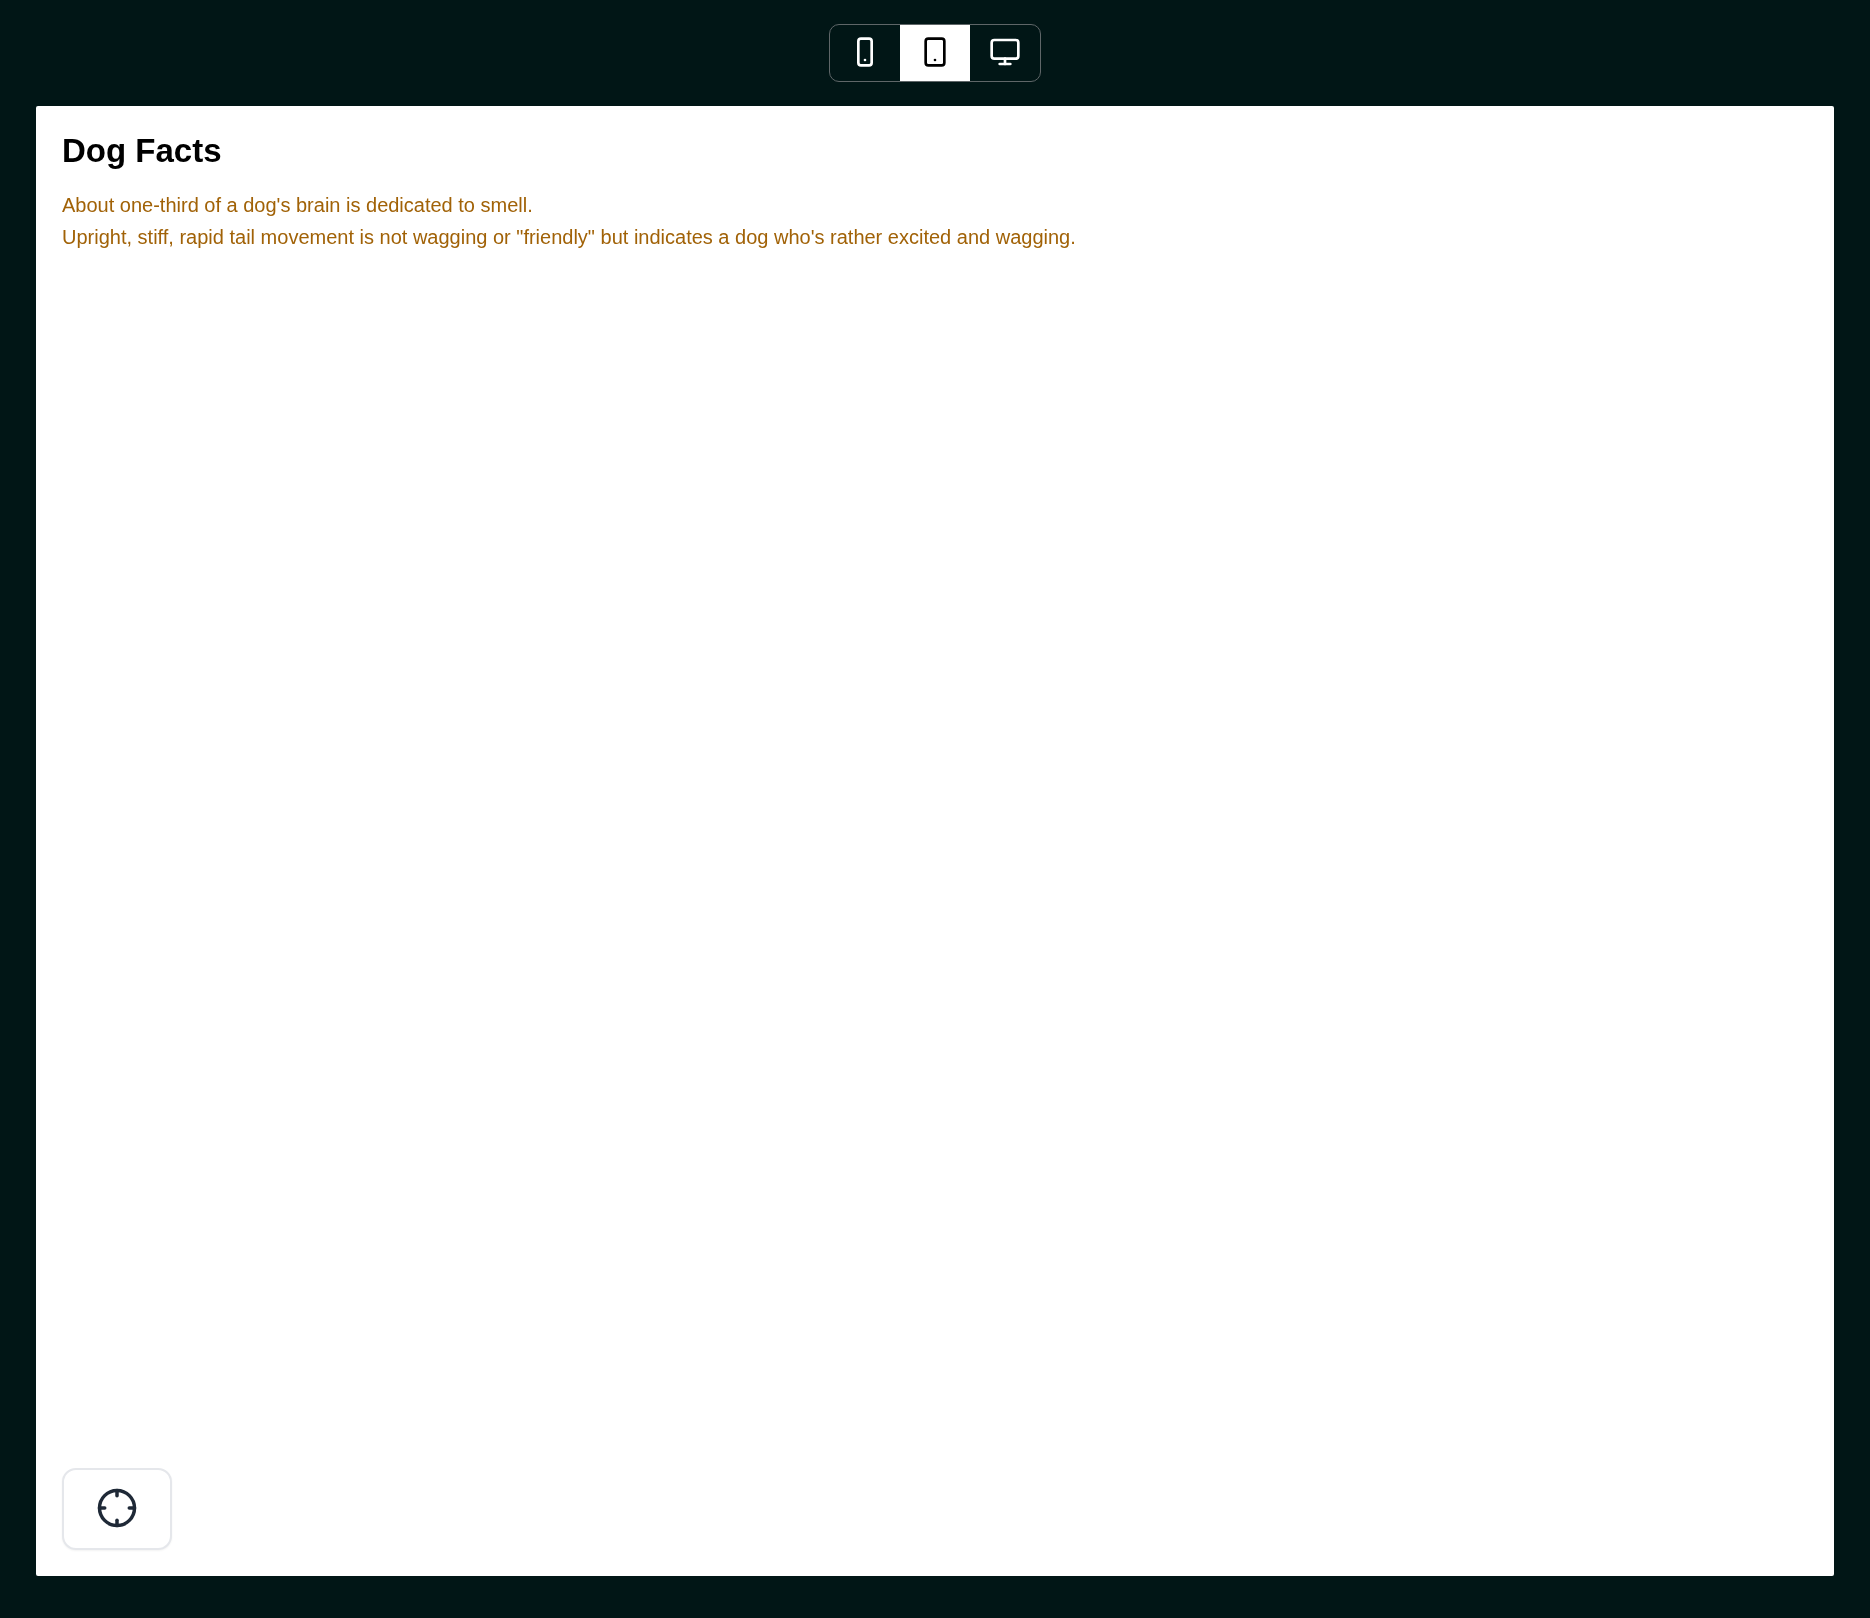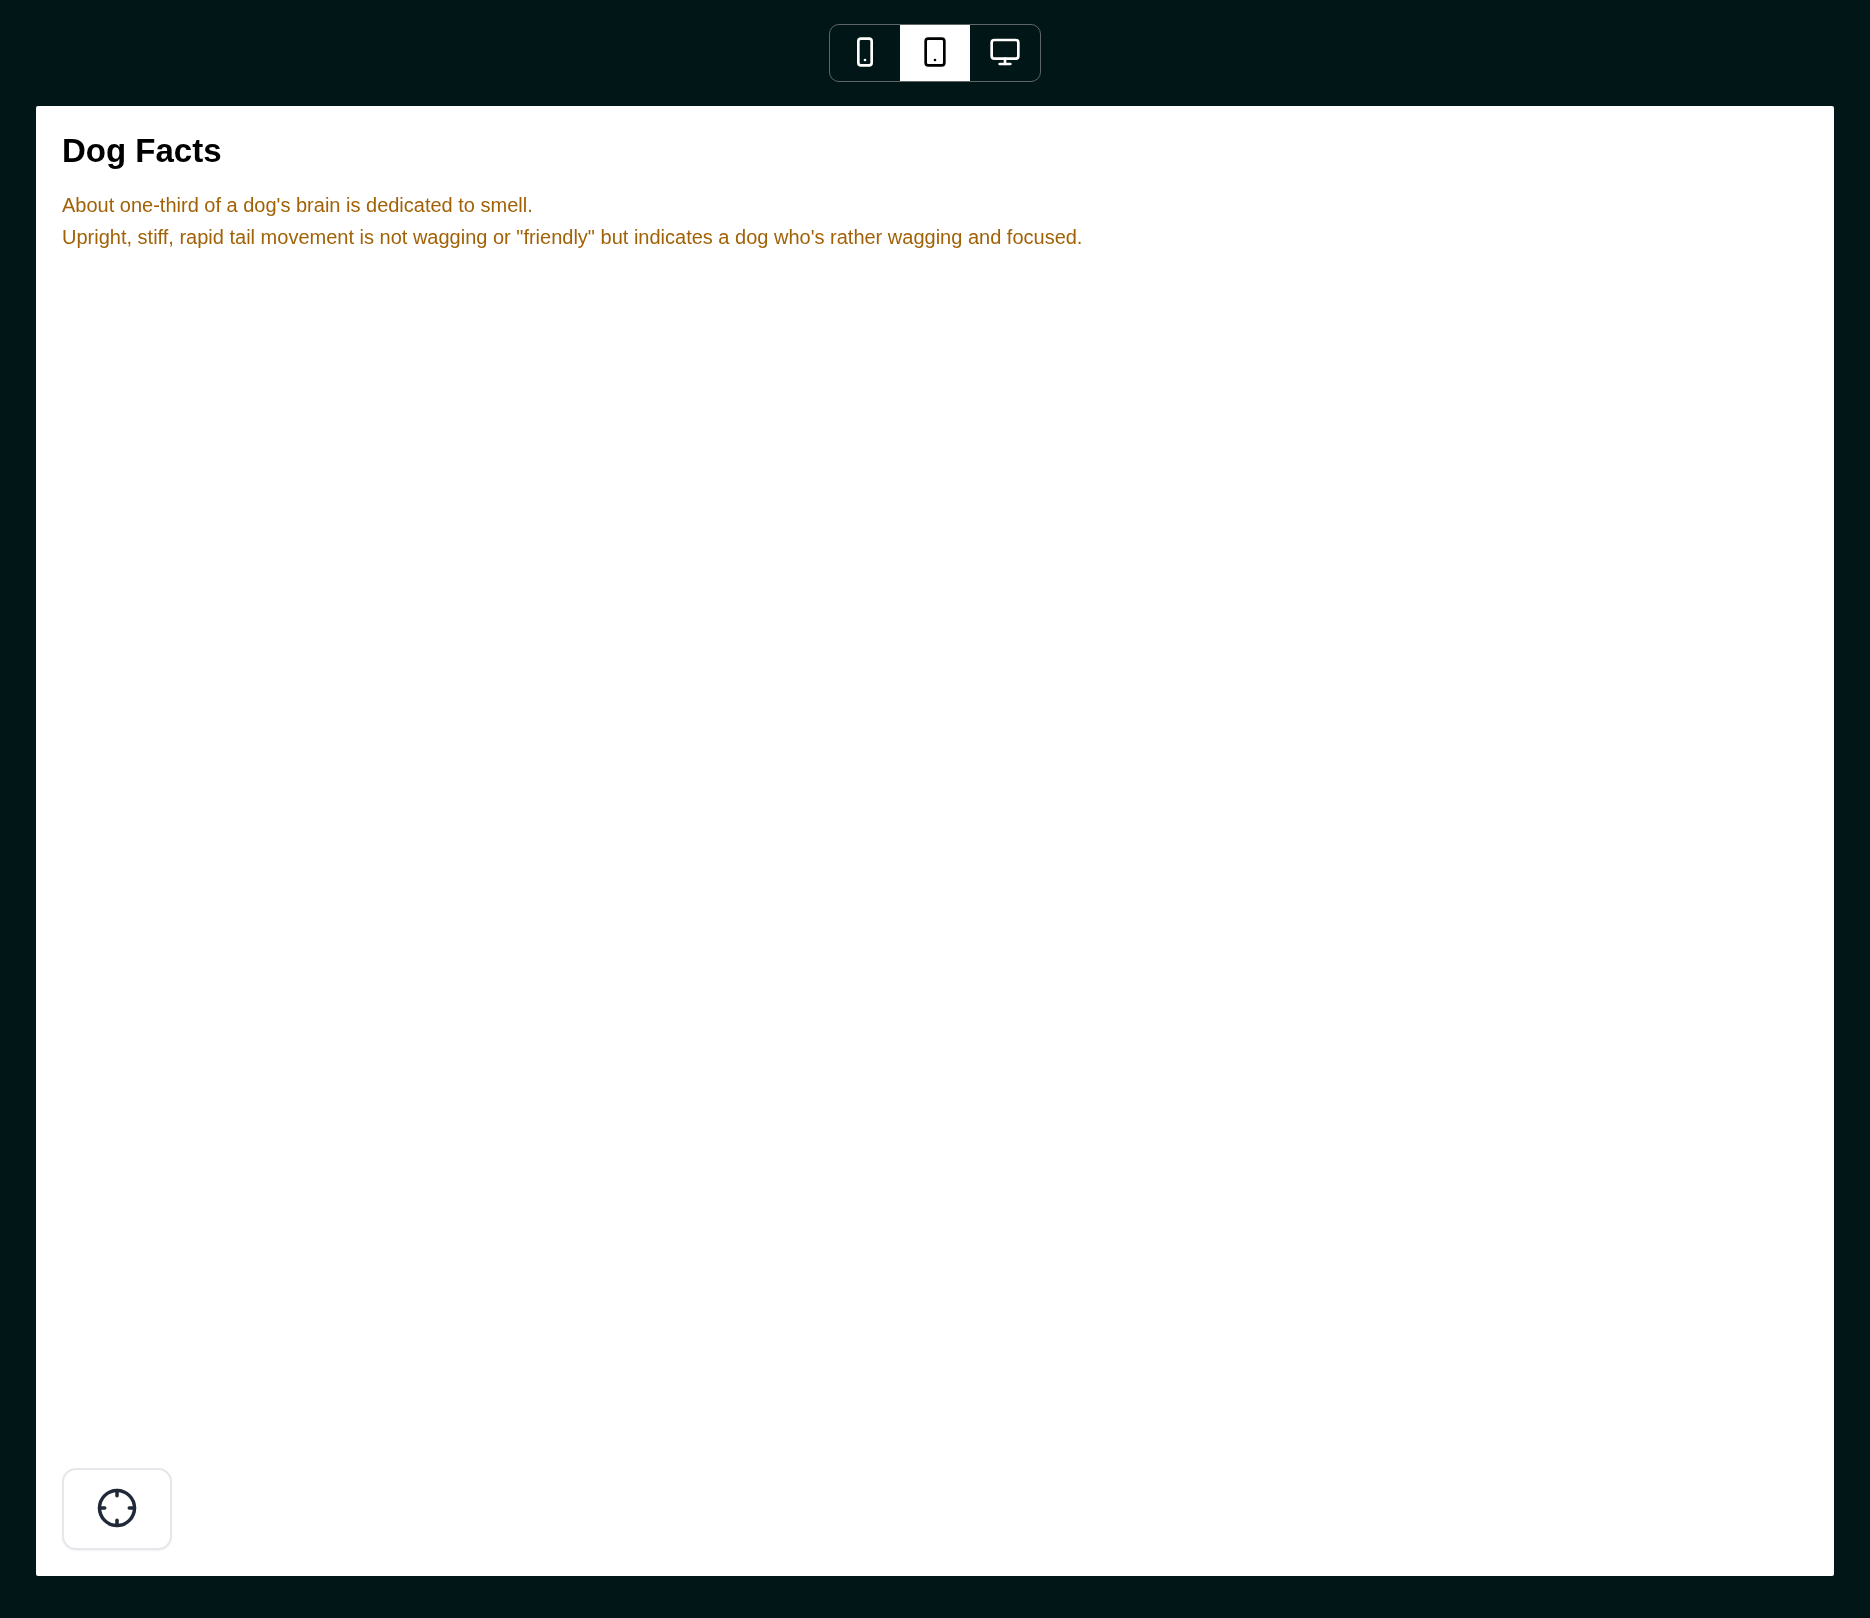--- a/index.html
+++ b/index.html
@@ -116,21 +116,21 @@
           <line x1="12" y1="17" x2="12" y2="21"></line>
         </svg>
       </span>
     </button>
   </div>
 </div>
 
 <div class="content-panel">
   <div class="heading">Dog Facts</div>
   <div class="fact">About one-third of a dog's brain is dedicated to smell.</div>
-  <div class="fact">Upright, stiff, rapid tail movement is not wagging or "friendly" but indicates a dog who's rather wagging and focused.</div>
+  <div class="fact">Upright, stiff, rapid tail movement is not wagging or "friendly" but indicates a dog who's rather excited and wagging.</div>
 
   <button class="floating-btn">
     <span>
       <svg viewBox="0 0 24 24" fill="none" stroke="currentColor" stroke-width="2" stroke-linecap="round" stroke-linejoin="round">
         <circle cx="12" cy="12" r="10"></circle>
         <line x1="12" y1="2" x2="12" y2="5"></line>
         <line x1="12" y1="19" x2="12" y2="22"></line>
         <line x1="2" y1="12" x2="5" y2="12"></line>
         <line x1="19" y1="12" x2="22" y2="12"></line>
       </svg>

